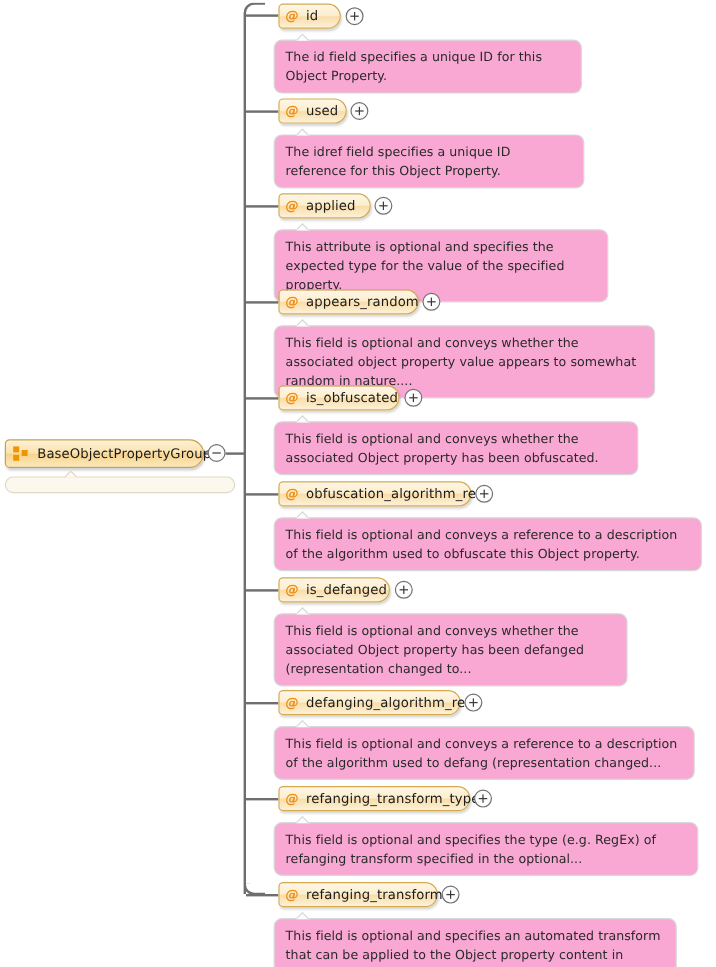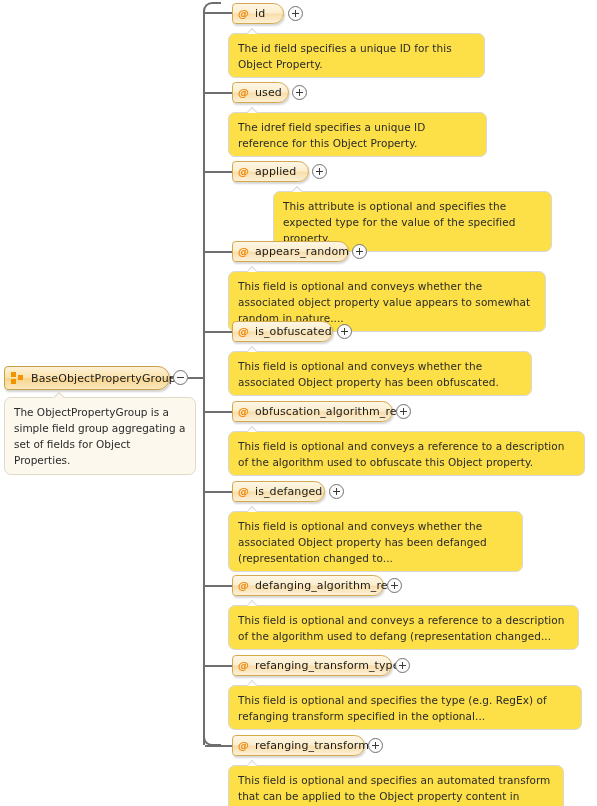--- a/index.html
+++ b/index.html
@@ -172,21 +172,21 @@
     white-space: nowrap;
     letter-spacing: 0.1px;
   }
 
   
   .doc-box {
     position: absolute;
     box-sizing: border-box;
     border: 1px solid #d8d8d8;
     border-radius: 7px;
-    background: #fde047;
+    background: #f9a8d4;
     padding: 6px 9px 5px 9px;
     font-size: 10.5px;
     line-height: 16px;
     color: #2a2a2a;
     letter-spacing: 0.05px;
   }
   .doc-box .tail {
     position: absolute;
     left: 18px;
     top: -6px;
@@ -260,21 +260,20 @@
       <i class="a"></i>
         <i class="b"></i>
         <i class="c"></i>
     </span>
     <span class="root-label">BaseObjectPropertyGroup</span>
   </div>
   <div class="expander" style="left:173px; top:370px;"></div>
 
   <div class="root-doc">
     <span class="tail"></span>
-    <span>The ObjectPropertyGroup is a simple field group aggregating a set of fields for Object Properties.</span>
   </div>
 
   <div class="branch" style="top:12px;"></div>
   <div class="attr-node" style="left:232px; top:3px; width:52px;">
     <span class="at-icon">@</span>
     <span class="attr-label">id</span>
   </div>
   <div class="expander plus" style="left:288px; top:6px;"></div>
   <div class="doc-box" style="left:228px; top:33px; width:257px;">
     <span class="tail"></span>
@@ -291,21 +290,21 @@
     <span class="tail"></span>
     <span>The idref field specifies a unique ID reference for this Object Property.</span>
   </div>
 
   <div class="branch" style="top:171px;"></div>
   <div class="attr-node" style="left:232px; top:161px; width:77px;">
     <span class="at-icon">@</span>
     <span class="attr-label">applied</span>
   </div>
   <div class="expander plus" style="left:312px; top:164px;"></div>
-  <div class="doc-box" style="left:228px; top:191px; width:279px;margin-left:45px;">
+  <div class="doc-box" style="left:228px; top:191px; width:279px;">
     <span class="tail"></span>
     <span>This attribute is optional and specifies the expected type for the value of the specified property.</span>
   </div>
 
   <div class="branch" style="top:251px;"></div>
   <div class="attr-node" style="left:232px; top:241px; width:117px;">
     <span class="at-icon">@</span>
     <span class="attr-label">appears_random</span>
   </div>
   <div class="expander plus" style="left:352px; top:244px;"></div>

